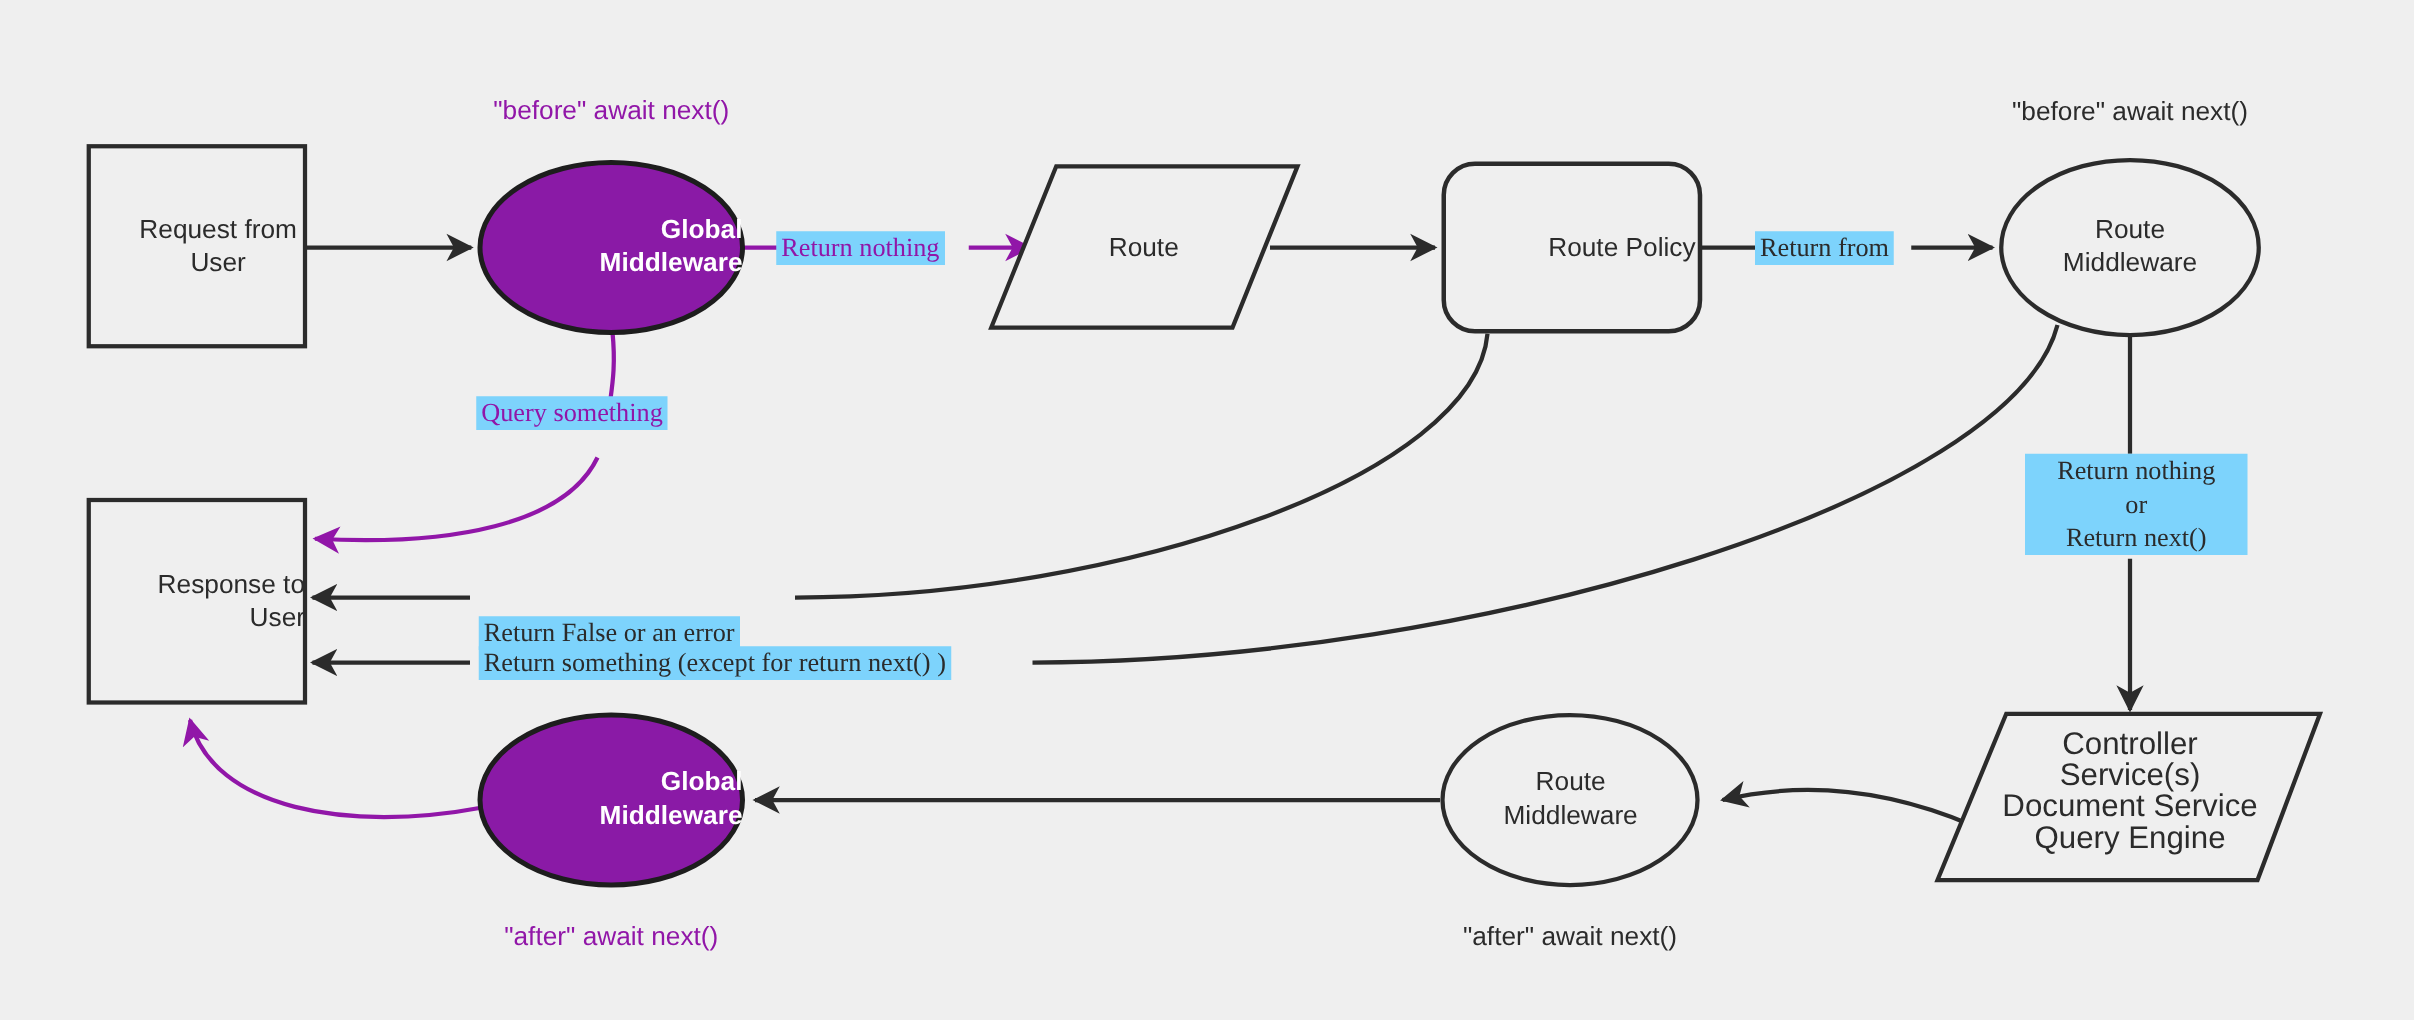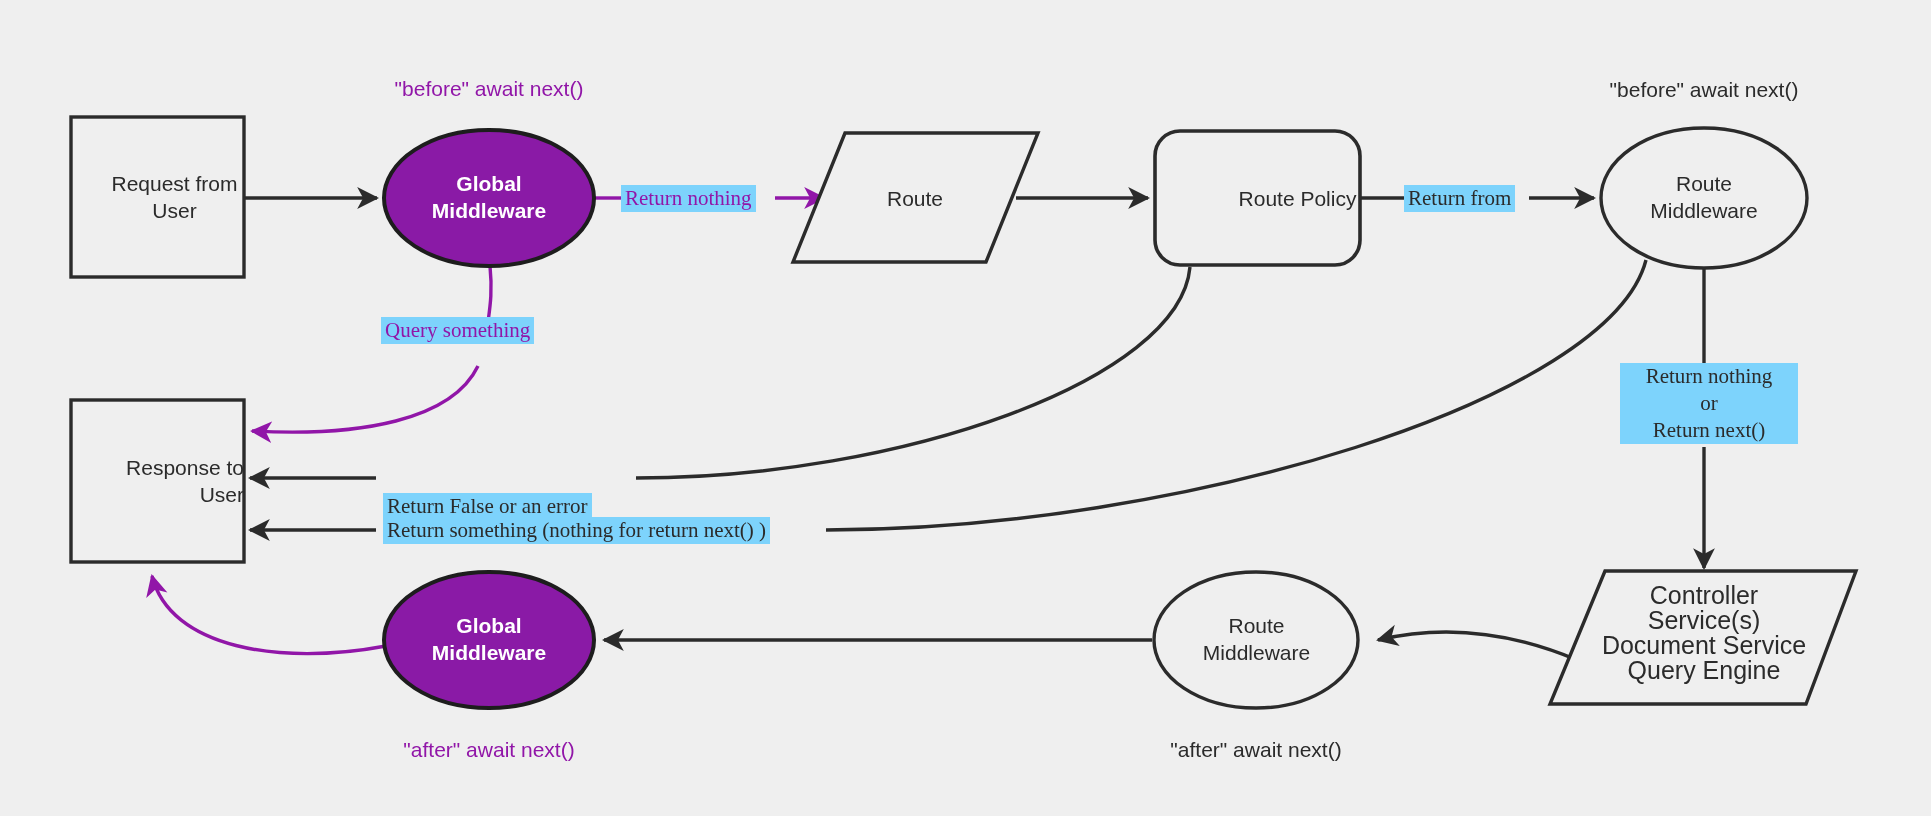--- a/index.html
+++ b/index.html
@@ -33,20 +33,21 @@
     color: #2b2b2b;
     font-family: "Liberation Sans", sans-serif;
     font-size: 21px;
     line-height: 27px;
     white-space: pre-line;
     pointer-events: none;
   }
   .node-label.strong {
     color: #ffffff;
     font-weight: bold;
+    text-align: right;
   }
   .edge-label {
     position: absolute;
     color: #2b2b2b;
     font-family: Liberation Serif, serif;
     font-size: 21px;
     line-height: 27px;
     white-space: pre-line;
     text-align: center;
     background: #7dd3fc;
@@ -162,21 +163,21 @@
   <div class="edge-label accent" style="left:381px; top:317px;">Query something</div>
 
   <div class="edge-label" style="left:1404px; top:185px;">Return from</div>
 
   <div class="edge-label" style="left:1620px; top:363px; width:170px;">Return nothing
 or
 Return next()</div>
 
   <div class="edge-label" style="left:383px; top:465px;margin-top:28px;">Return False or an error</div>
 
-  <div class="edge-label" style="left:383px; top:517px;">Return something (nothing for return next() )</div>
+  <div class="edge-label" style="left:383px; top:517px;">Return something (except for return next() )</div>
 
   <div class="anno-label accent" style="left:384px; top:75px; width:210px;">"before" await next()</div>
 
   <div class="anno-label" style="left:1599px; top:76px; width:210px;">"before" await next()</div>
 
   <div class="anno-label accent" style="left:384px; top:736px; width:210px;">"after" await next()</div>
 
   <div class="anno-label" style="left:1151px; top:736px; width:210px;">"after" await next()</div>
 
 </div>

